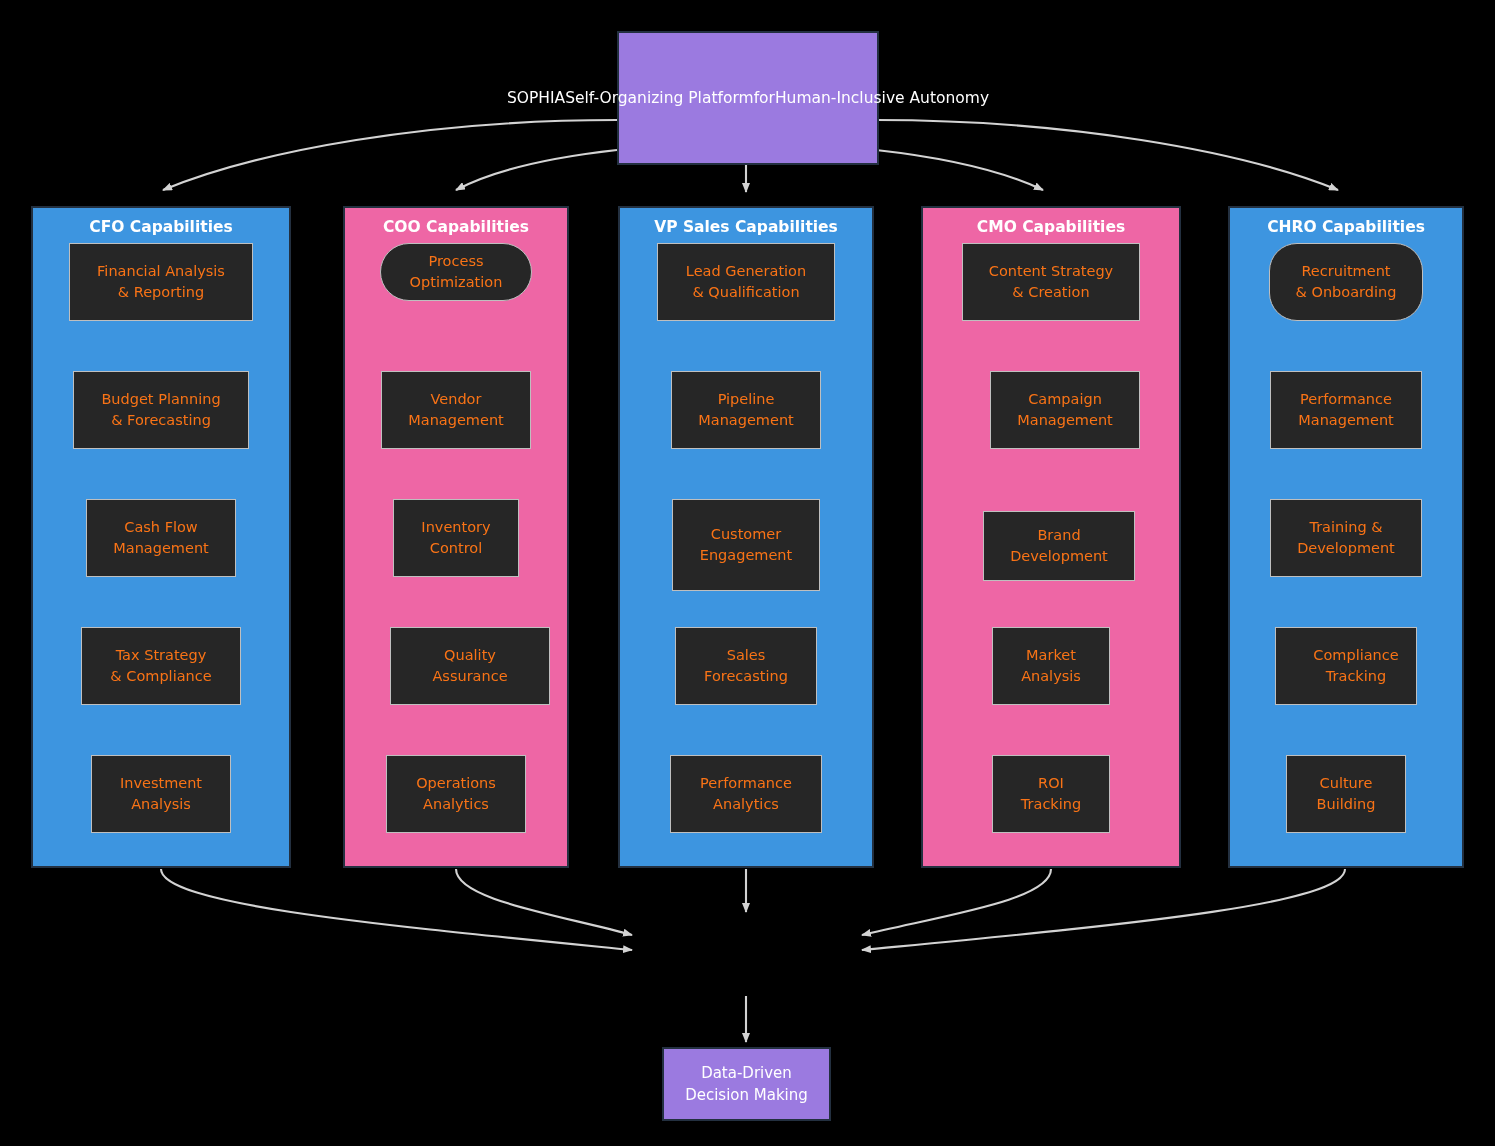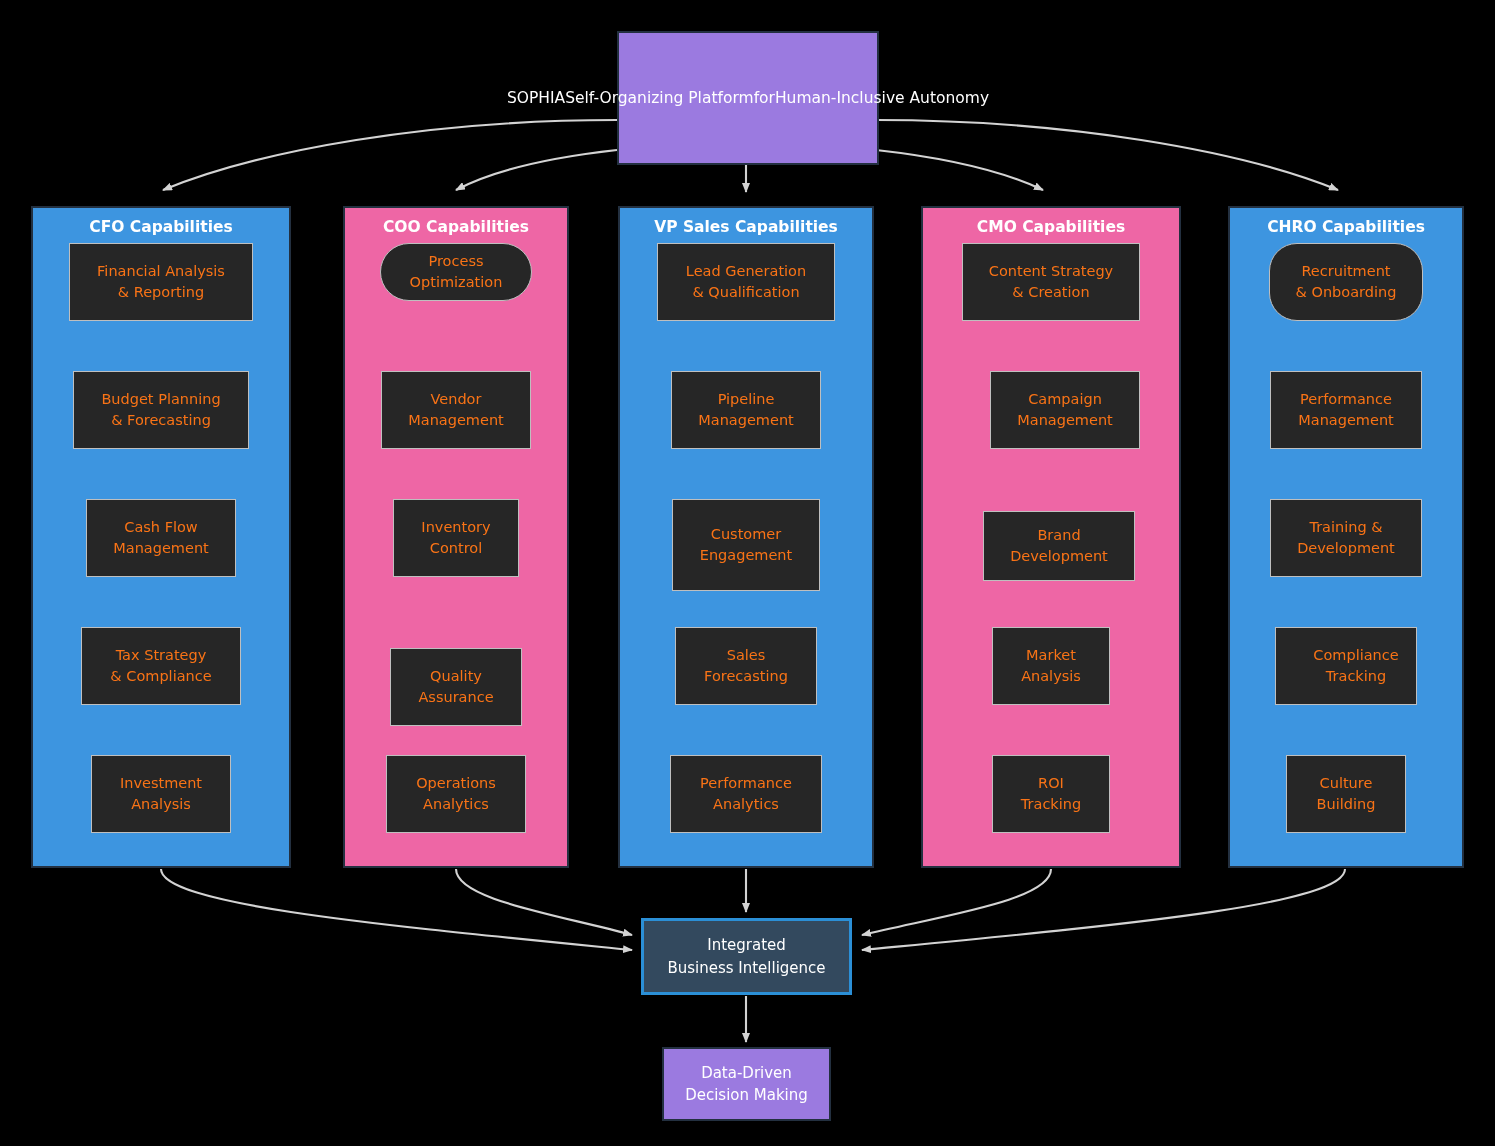--- a/index.html
+++ b/index.html
@@ -145,21 +145,21 @@
         <span class="ln">Optimization</span>
       </div>
       <div class="cap" style="left: 381px; top: 371px; width: 150px; height: 78px; z-index: 3;">
         <span class="ln">Vendor</span>
         <span class="ln">Management</span>
       </div>
       <div class="cap" style="left: 393px; top: 499px; width: 126px; height: 78px; z-index: 3;">
         <span class="ln">Inventory</span>
         <span class="ln">Control</span>
       </div>
-      <div class="cap" style="left: 390px; top: 648px; width: 132px; height: 78px; z-index: 3;">
+      <div class="cap" style="left: 390px; top: 627px; width: 160px; height: 78px; z-index: 3;">
         <span class="ln">Quality</span>
         <span class="ln">Assurance</span>
       </div>
       <div class="cap" style="left: 386px; top: 755px; width: 140px; height: 78px; z-index: 3;">
         <span class="ln">Operations</span>
         <span class="ln">Analytics</span>
       </div>
       <div class="cap" style="left: 657px; top: 243px; width: 178px; height: 78px; z-index: 3;">
         <span class="ln">Lead Generation</span>
         <span class="ln">&amp; Qualification</span>
@@ -215,22 +215,18 @@
       <div class="cap" style="left: 1275px; top: 627px; width: 142px; height: 78px; z-index: 3; padding-left: 20px;">
         <span class="ln">Compliance</span>
         <span class="ln">Tracking</span>
       </div>
       <div class="cap" style="left: 1286px; top: 755px; width: 120px; height: 78px; z-index: 3;">
         <span class="ln">Culture</span>
         <span class="ln">Building</span>
       </div>
     </div>
 
-  <div class="bi-node">
-    <span class="ln">Integrated</span>
-    <span class="ln">Business Intelligence</span>
-  </div>
   <div class="dd-node">
     <span class="ln">Data-Driven</span>
     <span class="ln">Decision Making</span>
   </div>
 
 </div>
 
 </body></html>

